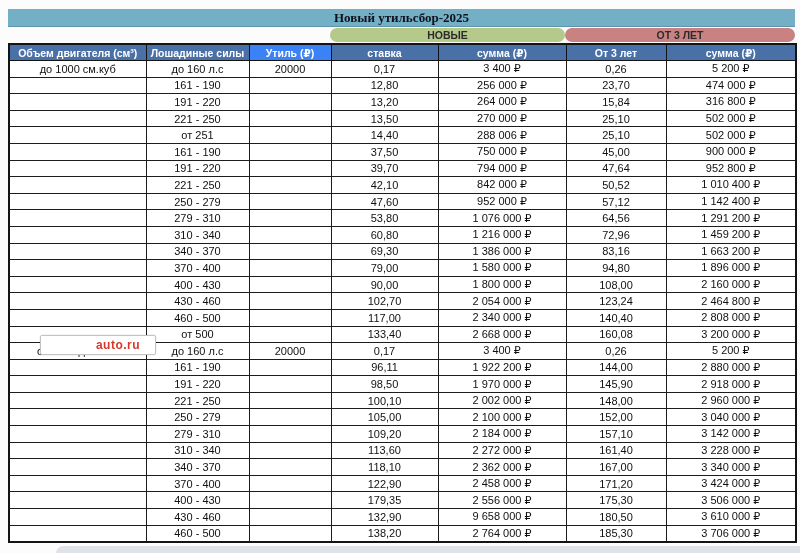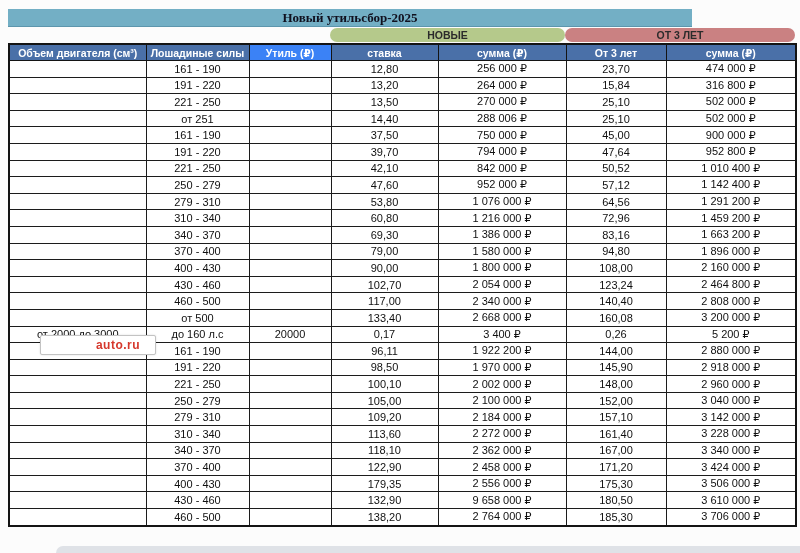--- a/index.html
+++ b/index.html
@@ -3,21 +3,21 @@
 <meta charset="utf-8">
 <style>
   html,body { margin:0; padding:0; }
   .screen {
     position:relative; width:800px; height:553px;
     background:#fcfcfc; overflow:hidden;
     font-family:"Liberation Sans","DejaVu Sans",sans-serif;
     color:#111;
   }
   .titlebar {
-    position:absolute; left:8px; top:9px; width:684px; height:17px;
+    position:absolute; left:8px; top:9px; width:787px; height:17px;
     background:#73afc5; border-bottom:1px solid #5d96ad;
     display:flex; align-items:center; justify-content:center;
     font-family:"Liberation Serif","DejaVu Serif",serif;
     font-weight:bold; font-size:13px; color:#10101e;
   }
   .sectionbar {
     position:absolute; left:8px; top:28px; width:787px; height:14px;
     display:flex;
   }
   .sectionbar .spacer { width:322px; }
@@ -85,20 +85,29 @@
           <th style="background: rgb(74, 112, 168); color: rgb(255, 255, 255);">Лошадиные силы</th>
           <th style="background: #3b82f6; color: rgb(255, 255, 255);">Утиль (₽)</th>
           <th style="background: rgb(74, 112, 168); color: rgb(255, 255, 255);">ставка</th>
           <th style="background: rgb(74, 112, 168); color: rgb(255, 255, 255);">сумма (₽)</th>
           <th style="background: rgb(74, 112, 168); color: rgb(255, 255, 255);">От 3 лет</th>
           <th style="background: rgb(74, 112, 168); color: rgb(255, 255, 255);">сумма (₽)</th>
         </tr>
     </thead>
     <tbody>
         <tr>
+          <td>до 1000 см.куб</td>
+          <td>до 160 л.с</td>
+          <td>20000</td>
+          <td>0,17</td>
+          <td>3 400 ₽</td>
+          <td>0,26</td>
+          <td>5 200 ₽</td>
+        </tr>
+        <tr>
           <td></td>
           <td>161 - 190</td>
           <td></td>
           <td>12,80</td>
           <td>256 000 ₽</td>
           <td>23,70</td>
           <td>474 000 ₽</td>
         </tr>
         <tr>
           <td></td>

